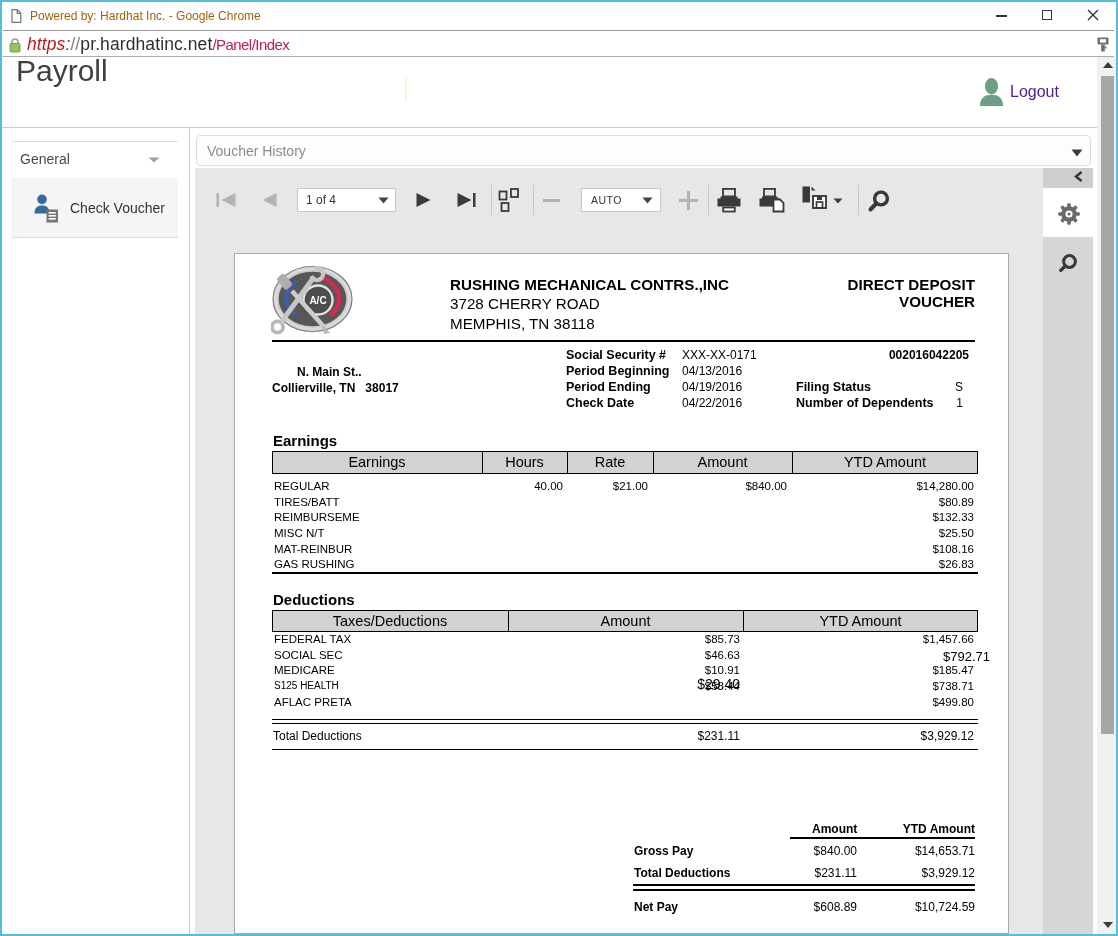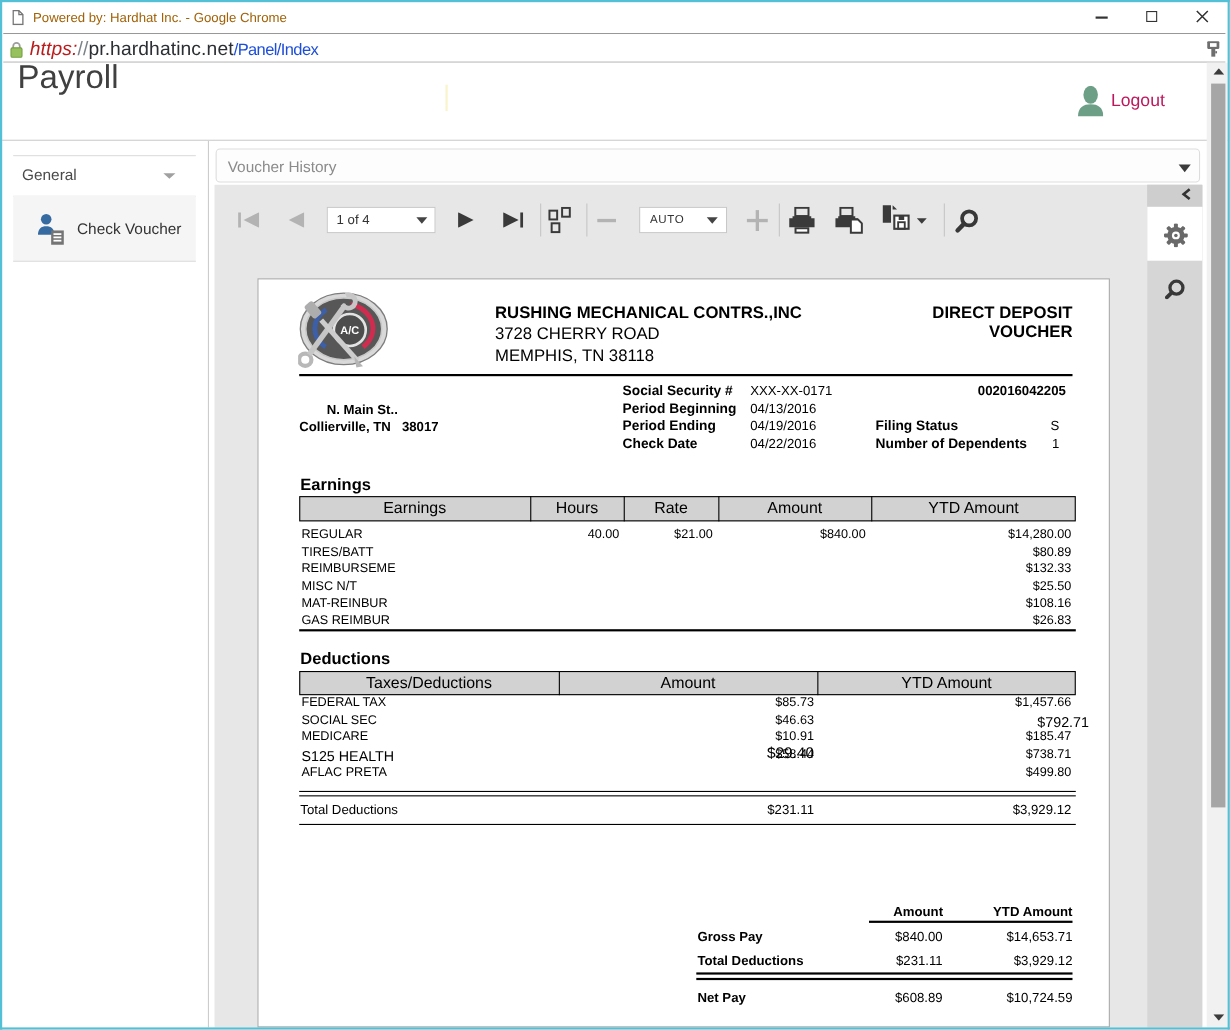--- a/index.html
+++ b/index.html
@@ -15,27 +15,27 @@
 
 #titlebar{left:3px;top:2px;width:1111px;height:28px;background:#fff;border-bottom:1px solid #989898;}
 #titletext{left:30px;top:9px;font-size:12px;color:#a16207;}
 
 #addrbar{left:3px;top:31px;width:1111px;height:25px;background:#fff;border-bottom:1px solid #ababab;}
 #urltext{left:27px;top:34px;font-size:17.5px;letter-spacing:0.1px;}
 #urltext .upath{font-size:15px;letter-spacing:-0.55px;}
 .uhttps{color:#b91c1c;font-style:italic;}
 .usep{color:#7b8388;}
 .uhost{color:#2b2f33;}
-.upath{color:#1d4ed8;}
+.upath{color:#be185d;}
 
 #header{left:2px;top:57px;width:1114px;height:70px;background:#fff;border-bottom:1px solid #cccccc;}
 #payroll{left:16px;top:54px;font-size:30px;color:#404040;}
 #hichris{left:184px;top:70px;font-size:31px;color:#383f45;}
 #ycaret{left:405px;top:77px;width:2px;height:24px;background:#f8f4cb;}
-#logouttext{left:1010px;top:83px;font-size:16px;color:#be185d;}
+#logouttext{left:1010px;top:83px;font-size:16px;color:#4c1d95;}
 
 #sidesep{left:189px;top:128px;width:1px;height:806px;background:#ccc;}
 #genbox{left:12px;top:141px;width:166px;height:36px;border-top:1px solid #ddd;border-bottom:1px solid #ddd;background:#fff;}
 #gentext{left:20px;top:151px;font-size:14px;color:#4a4a4a;}
 #cvbox{left:12px;top:178px;width:166px;height:59px;background:#f5f5f5;border-bottom:1px solid #dcdcdc;}
 #cvtext{left:70px;top:200px;font-size:14px;color:#333;}
 
 #vhbar{left:196px;top:135px;width:895px;height:31px;background:#fdfdfd;border:1px solid #ddd;border-radius:4px;box-sizing:border-box;}
 #vhtext{left:207px;top:143px;font-size:14px;color:#8b8b8b;}
 
@@ -267,41 +267,41 @@
     <div class="abs nw doc r" style="right:331px;top:480px;font-size:11.5px">$840.00</div>
     <div class="abs nw doc r" style="right:144px;top:480px;font-size:11.5px">$14,280.00</div>
     <div class="abs nw doc" style="left:274px;top:496px;font-size:11.5px">TIRES/BATT</div>
     <div class="abs nw doc r" style="right:144px;top:496px;font-size:11.5px">$80.89</div>
     <div class="abs nw doc" style="left:274px;top:511px;font-size:11.5px">REIMBURSEME</div>
     <div class="abs nw doc r" style="right:144px;top:511px;font-size:11.5px">$132.33</div>
     <div class="abs nw doc" style="left:274px;top:527px;font-size:11.5px">MISC N/T</div>
     <div class="abs nw doc r" style="right:144px;top:527px;font-size:11.5px">$25.50</div>
     <div class="abs nw doc" style="left:274px;top:543px;font-size:11.5px">MAT-REINBUR</div>
     <div class="abs nw doc r" style="right:144px;top:543px;font-size:11.5px">$108.16</div>
-    <div class="abs nw doc" style="left:274px;top:558px;font-size:11.5px">GAS REIMBUR</div>
+    <div class="abs nw doc" style="left:274px;top:558px;font-size:11.5px">GAS RUSHING</div>
     <div class="abs nw doc r" style="right:144px;top:558px;font-size:11.5px">$26.83</div>
     <div class="abs" style="left:272px;top:572px;width:706px;height:2px;background:#000"></div>
 
     <div class="abs nw doc b" style="left:273px;top:591px;font-size:15px">Deductions</div>
     <div class="abs" style="left:272px;top:610px;width:706px;height:22px;background:#d2d2d2;border:1px solid #000;box-sizing:border-box"></div>
     <div class="abs" style="left:508px;top:610px;width:1px;height:22px;background:#000"></div>
     <div class="abs" style="left:743px;top:610px;width:1px;height:22px;background:#000"></div>
     <div class="abs doc" style="left:272px;top:613px;width:236px;text-align:center;font-size:14.5px">Taxes/Deductions</div>
     <div class="abs doc" style="left:508px;top:613px;width:235px;text-align:center;font-size:14.5px">Amount</div>
     <div class="abs doc" style="left:743px;top:613px;width:235px;text-align:center;font-size:14.5px">YTD Amount</div>
     <div class="abs nw doc" style="left:274px;top:633px;font-size:11.5px">FEDERAL TAX</div>
     <div class="abs nw doc r" style="right:378px;top:633px;font-size:11.5px">$85.73</div>
     <div class="abs nw doc r" style="right:144px;top:633px;font-size:11.5px">$1,457.66</div>
     <div class="abs nw doc" style="left:274px;top:649px;font-size:11.5px">SOCIAL SEC</div>
     <div class="abs nw doc r" style="right:378px;top:649px;font-size:11.5px">$46.63</div>
     <div class="abs nw doc r" style="right:128px;top:649px;font-size:13px">$792.71</div>
     <div class="abs nw doc" style="left:274px;top:664px;font-size:11.5px">MEDICARE</div>
     <div class="abs nw doc r" style="right:378px;top:664px;font-size:11.5px">$10.91</div>
     <div class="abs nw doc r" style="right:144px;top:664px;font-size:11.5px">$185.47</div>
-    <div class="abs nw doc" style="left:274px;top:680px;font-size:13px">S125 HEALTH</div>
+    <div class="abs nw doc" style="left:274px;top:680px;font-size:10px">S125 HEALTH</div>
     <div class="abs nw doc r" style="right:378px;top:680px;font-size:11.5px">$58.44</div>
     <div class="abs nw doc r" style="right:144px;top:680px;font-size:11.5px">$738.71</div>
     <div class="abs nw doc" style="left:274px;top:696px;font-size:11.5px">AFLAC PRETA</div>
     <div class="abs nw doc r" style="right:378px;top:676px;font-size:14px">$29.40</div>
     <div class="abs nw doc r" style="right:144px;top:696px;font-size:11.5px">$499.80</div>
     <div class="abs" style="left:272px;top:719px;width:706px;height:1px;background:#000"></div>
     <div class="abs" style="left:272px;top:723px;width:706px;height:1px;background:#000"></div>
     <div class="abs nw doc" style="left:273px;top:729px;font-size:12px">Total Deductions</div>
     <div class="abs nw doc r" style="right:378px;top:729px;font-size:12px">$231.11</div>
     <div class="abs nw doc r" style="right:144px;top:729px;font-size:12px">$3,929.12</div>

